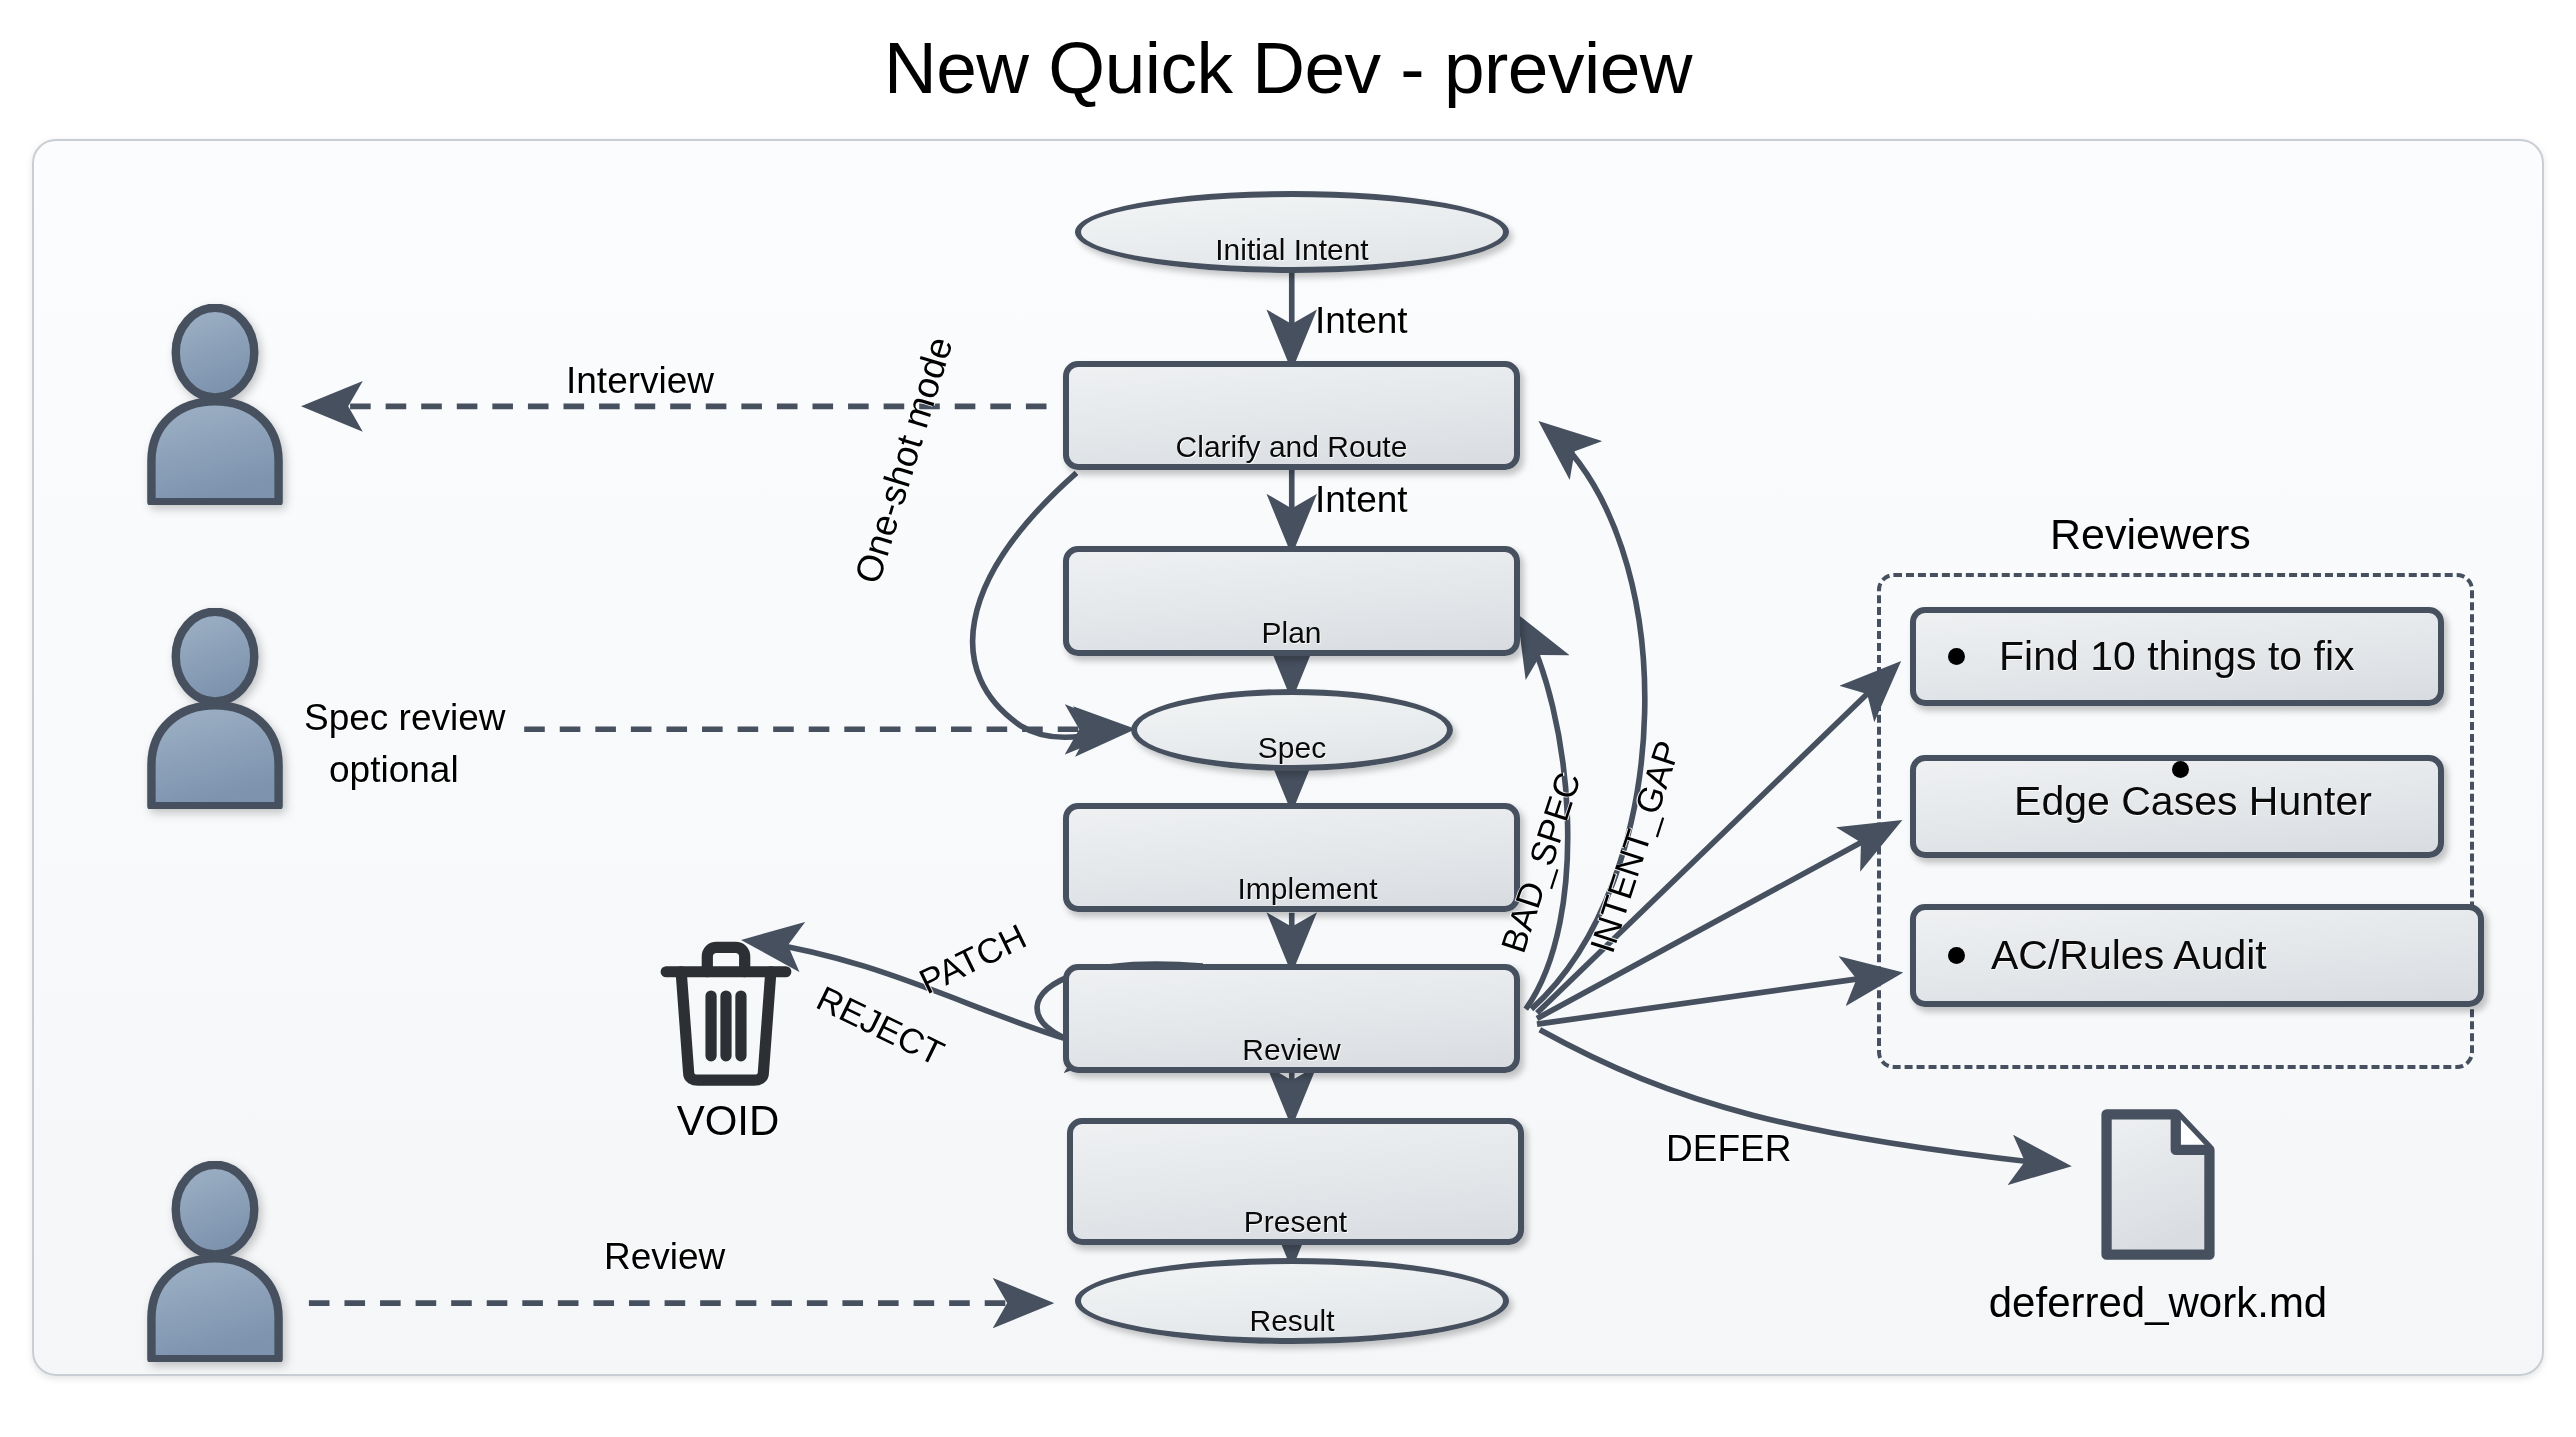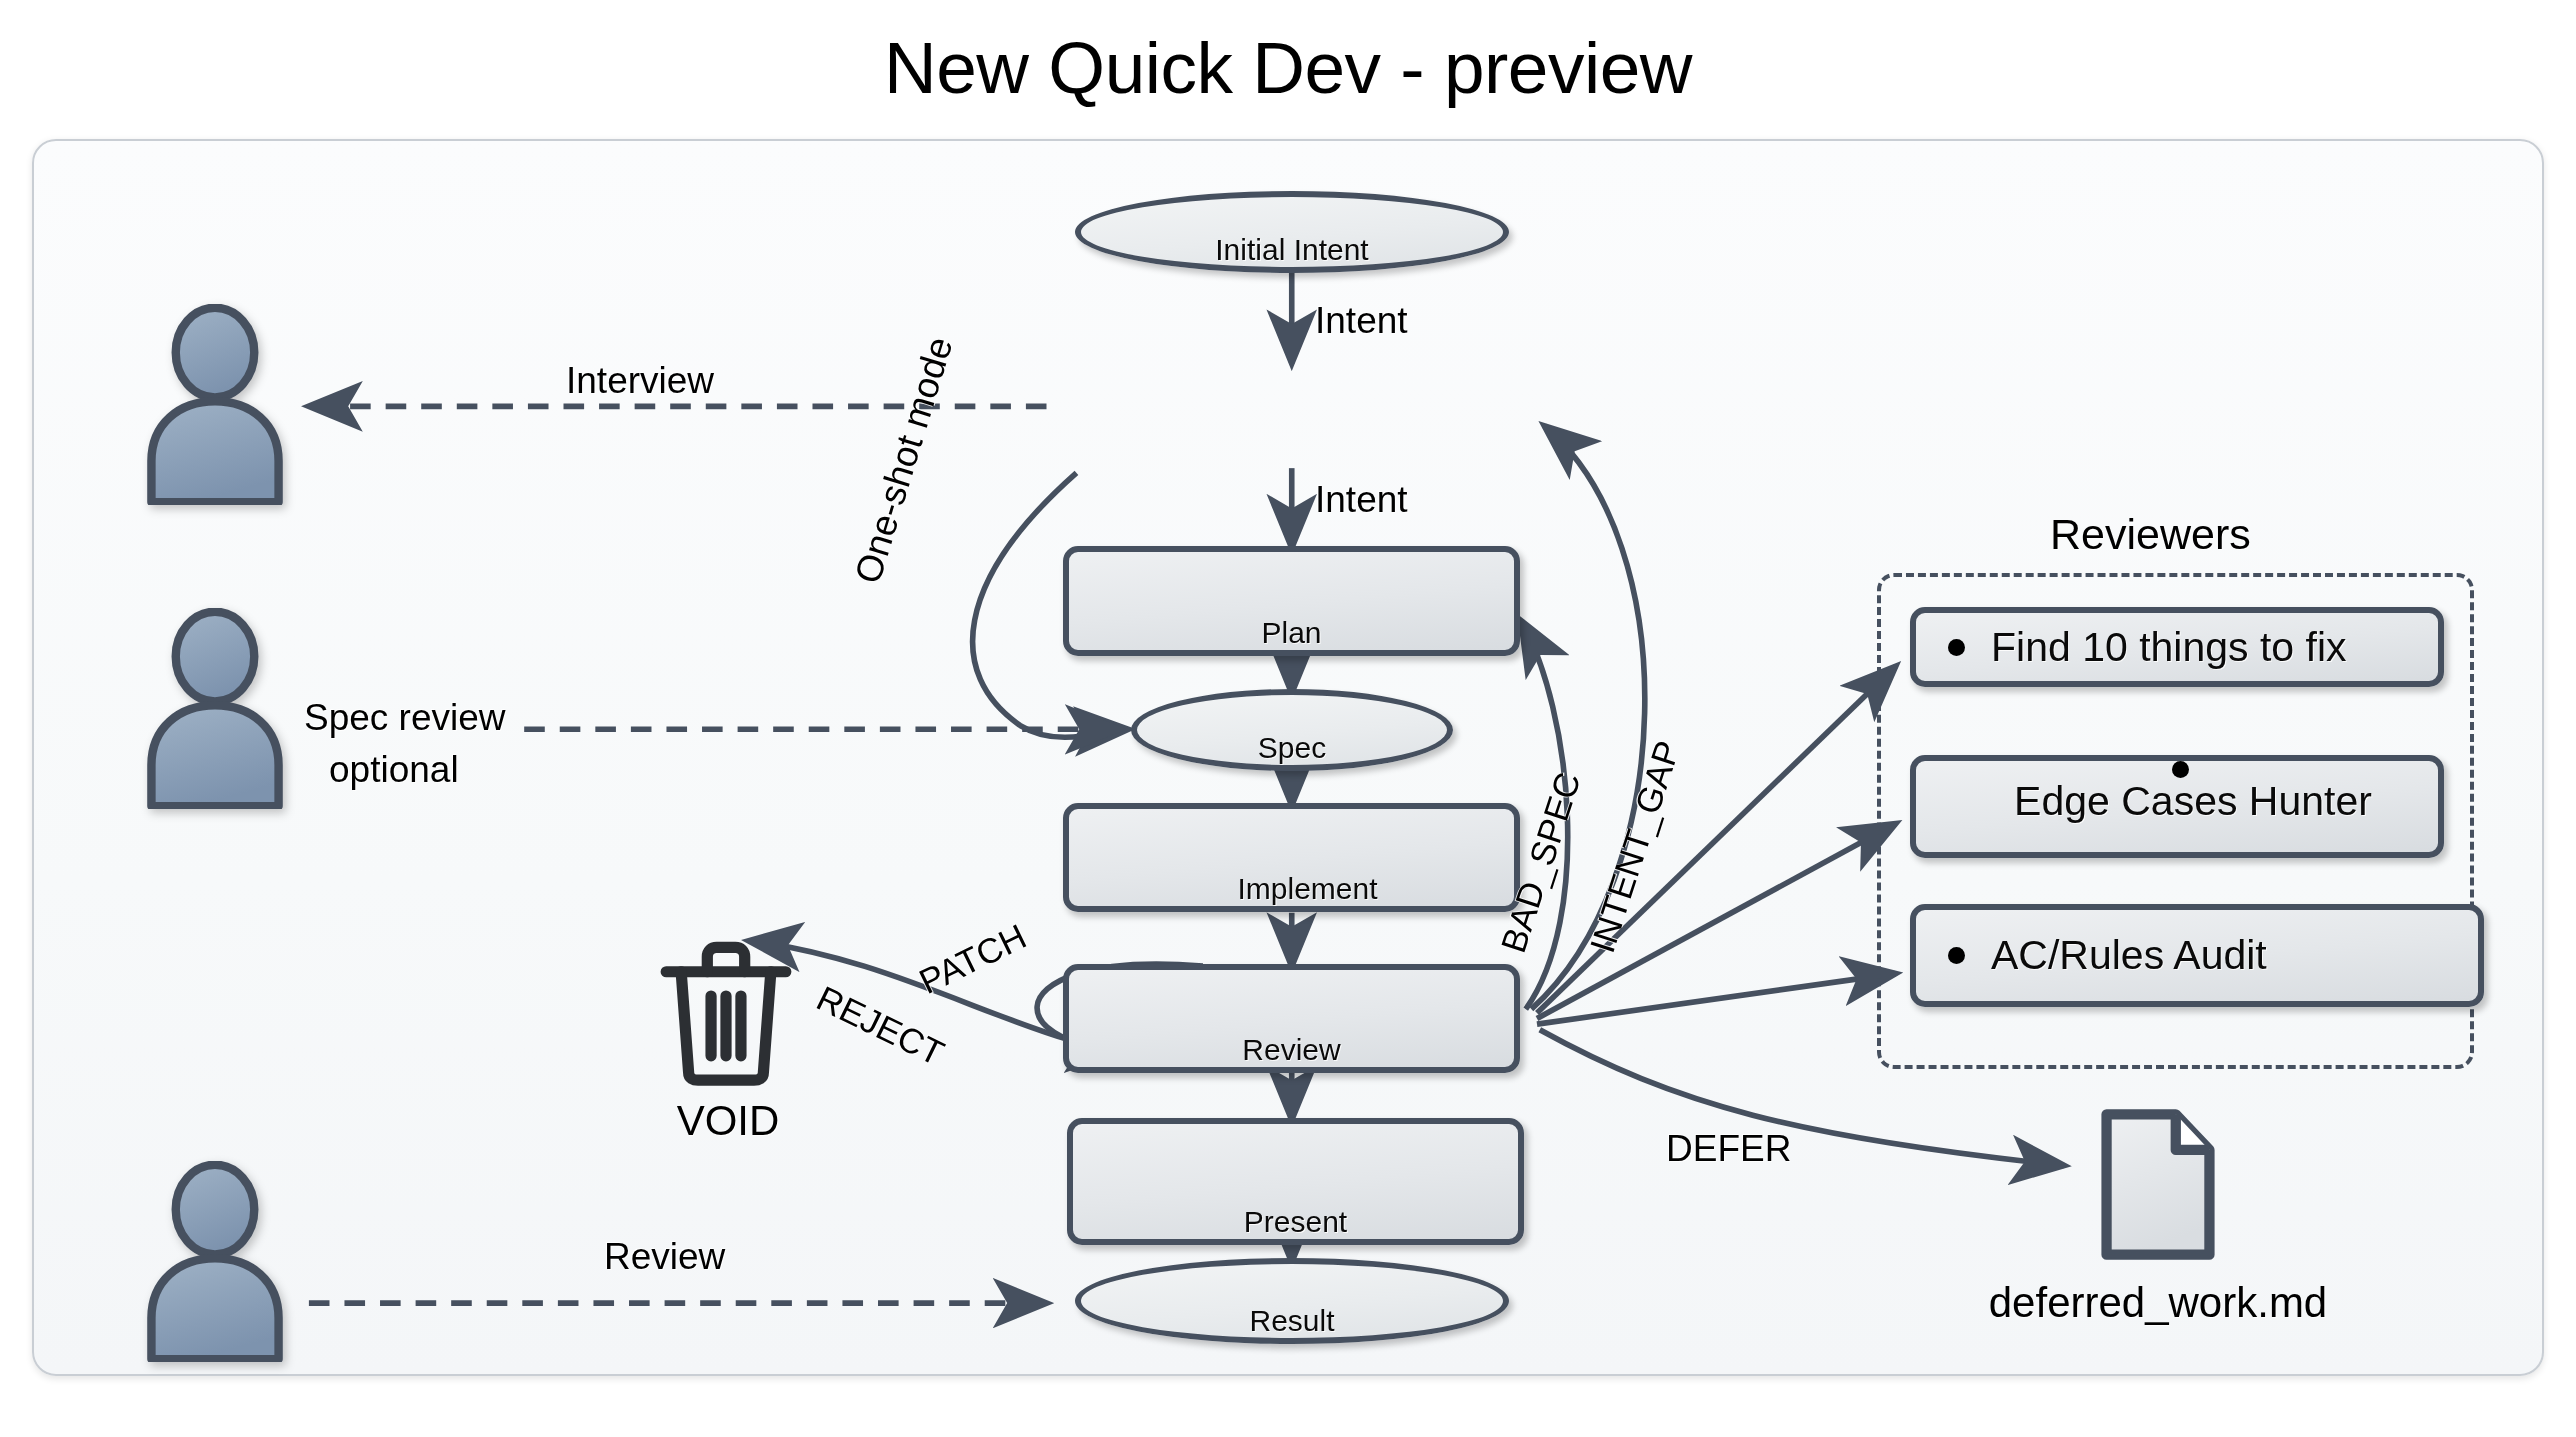--- a/index.html
+++ b/index.html
@@ -164,20 +164,23 @@
       <path d="M1118,434 L330,434"></path>
       <path d="M560,779 L1195,779"></path>
       <path d="M330,1392 L1118,1392"></path>
     </g>
   </svg>
 
   <div class="node ellipse" style="left:1075px;top:191px;width:434px;height:82px;">
     <span>Initial Intent</span>
   </div>
 
+  <div class="node box" style="left:1063px;top:361px;width:457px;height:109px;">
+    <span>Clarify and Route</span>
+  </div>
 
   <div class="node box" style="left:1063px;top:546px;width:457px;height:110px;">
     <span>Plan</span>
   </div>
 
   <div class="node ellipse" style="left:1131px;top:689px;width:322px;height:82px;">
     <span>Spec</span>
   </div>
 
   <div class="node box" style="left:1063px;top:803px;width:457px;height:109px;padding-left:32px;">
@@ -269,21 +272,21 @@
       <path d="M10,10 L84,10 L120,48 L120,160 L10,160 Z" fill="url(#fg1)" stroke="#46505f" stroke-width="11" stroke-linejoin="round"></path>
       <path d="M84,10 L84,48 L120,48" fill="#ffffff" stroke="#46505f" stroke-width="11" stroke-linejoin="round"></path>
     </svg>
   </div>
   <div class="icon-caption" style="left:1924px;top:1279px;width:468px;">deferred_work.md</div>
 
   <div class="rev-title" style="left:2050px;top:510px;">Reviewers</div>
 
   <div class="rev-group" style="left:1877px;top:573px;width:597px;height:496px;"></div>
 
-  <div class="rev-item" style="left:1910px;top:607px;width:534px;height:80px;">
+  <div class="rev-item" style="left:1910px;top:607px;width:534px;height:99px;gap:8px;">
     <span class="rev-bullet"></span>
     <span>Find 10 things to fix</span>
   </div>
 
   <div class="rev-item" style="left:1910px;top:755px;width:534px;height:103px;flex-direction:column;">
     <span class="rev-bullet"></span>
     <span>Edge Cases Hunter</span>
   </div>
 
   <div class="rev-item" style="left:1910px;top:904px;width:574px;height:103px;">

